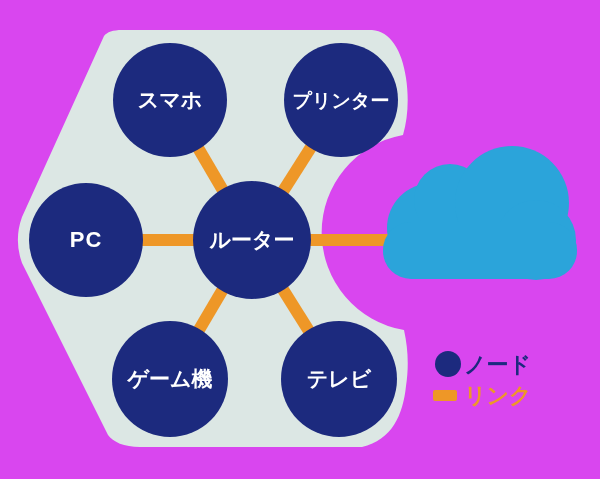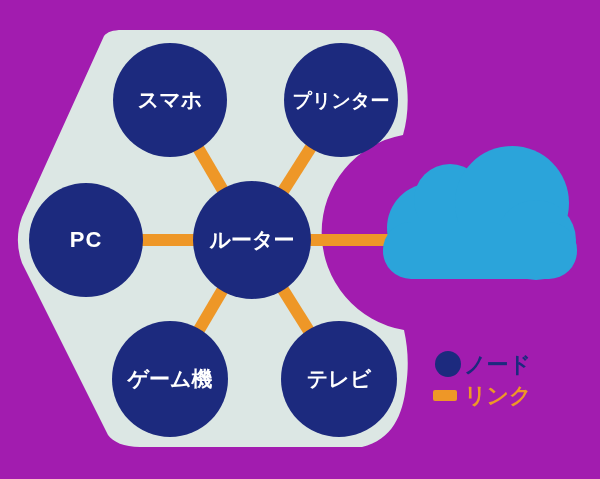--- a/index.html
+++ b/index.html
@@ -5,21 +5,21 @@
   html, body {
     margin: 0;
     padding: 0;
     background: #ffffff;
     font-family: "Liberation Sans", sans-serif;
   }
   .stage {
     position: relative;
     width: 600px;
     height: 479px;
-    background: #a21caf;
+    background: #d946ef;
     overflow: hidden;
   }
   svg text {
     font-family: "Liberation Sans", sans-serif;
   }
   .node-label {
     fill: #ffffff;
     font-weight: 700;
     text-anchor: middle;
   }

